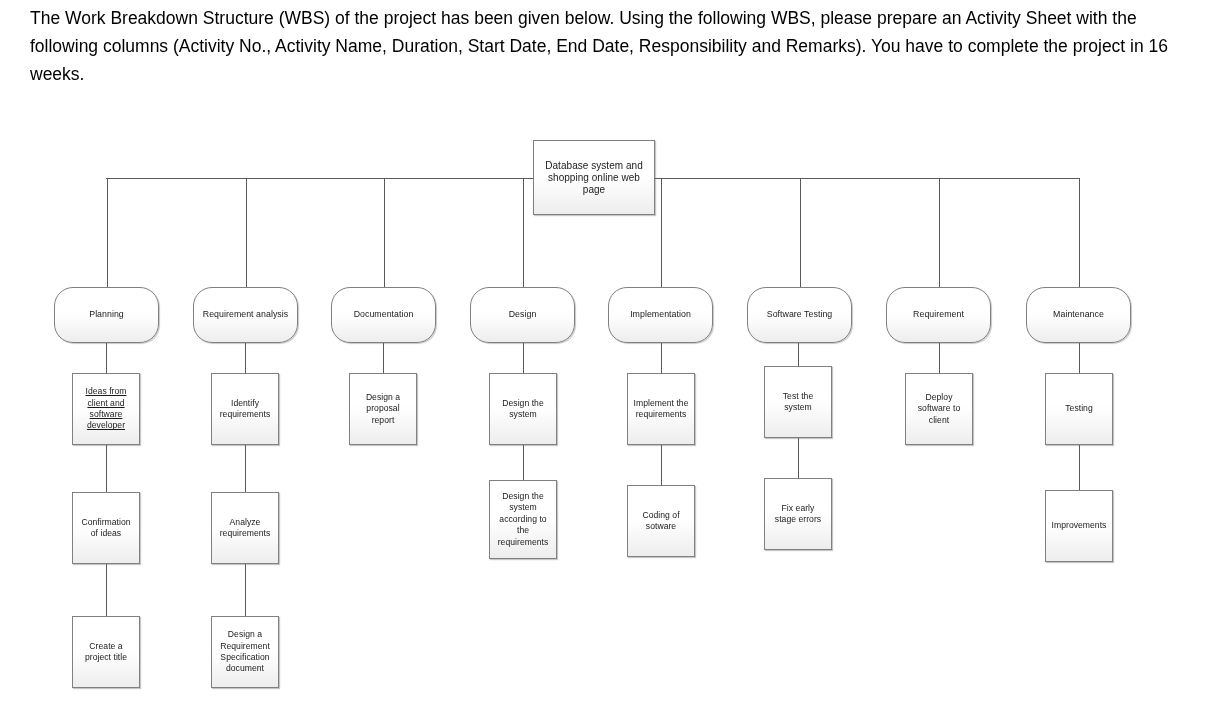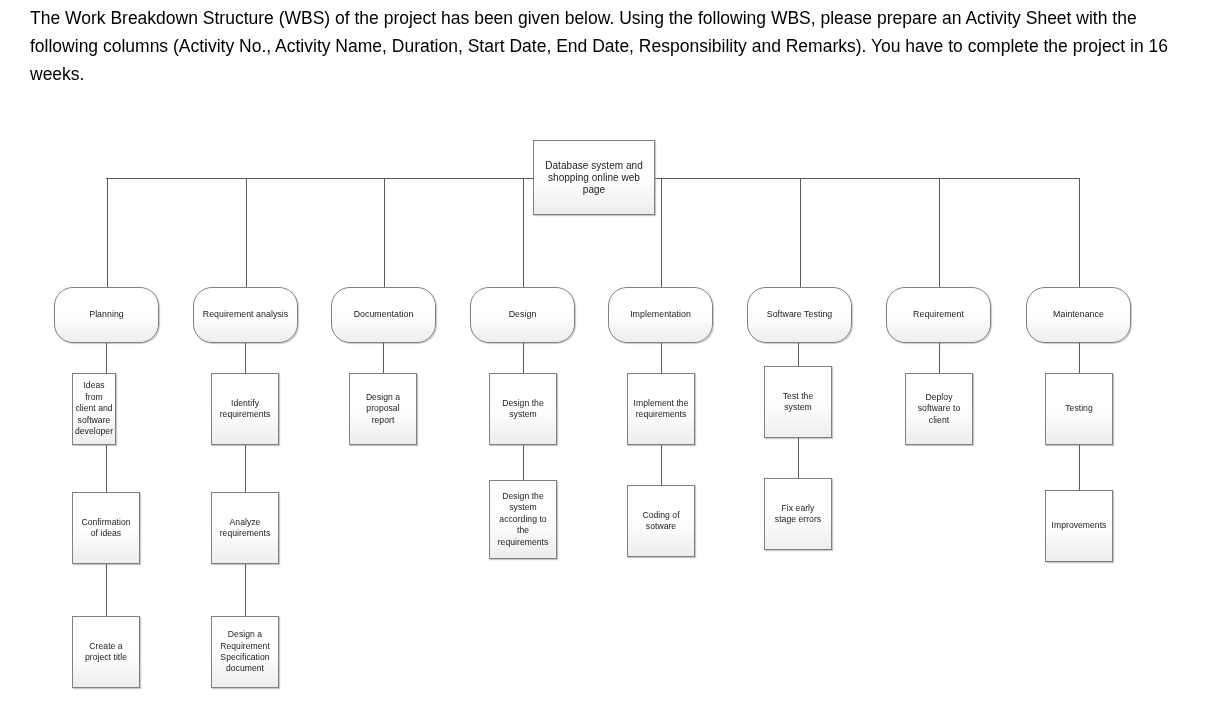--- a/index.html
+++ b/index.html
@@ -80,21 +80,21 @@
 <div id="prompt">The Work Breakdown Structure (WBS) of the project has been given below. Using the following WBS, please prepare an Activity Sheet with the following columns (Activity No., Activity Name, Duration, Start Date, End Date, Responsibility and Remarks). You have to complete the project in 16 weeks.</div>
 
 <div id="wbs-canvas">
     <div class="node root" style="left: 533px; top: 140px; width: 122px; height: 75px;">Database system and
 shopping online web page</div>
     <div class="conn conn-h" style="left: 106px; top: 178px; width: 427px; height: 1px;"></div>
     <div class="conn conn-h" style="left: 655px; top: 178px; width: 424px; height: 1px;"></div>
     <div class="node level2" style="left: 54px; top: 287px; width: 105px; height: 56px;">Planning</div>
     <div class="conn conn-v" style="left: 107px; top: 178px; width: 1px; height: 109px;"></div>
     <div class="conn conn-v" style="left: 106px; top: 343px; width: 1px; height: 30px;"></div>
-    <div class="node level3" style="left: 72px; top: 373px; width: 44px; height: 72px;">Ideas from
+    <div class="node level3" style="left: 72px; top: 373px; width: 68px; height: 72px; text-decoration: underline;">Ideas from
 client and
 software
 developer</div>
     <div class="conn conn-v" style="left: 106px; top: 445px; width: 1px; height: 47px;"></div>
     <div class="node level3" style="left: 72px; top: 492px; width: 68px; height: 72px;">Confirmation
 of ideas</div>
     <div class="conn conn-v" style="left: 106px; top: 564px; width: 1px; height: 52px;"></div>
     <div class="node level3" style="left: 72px; top: 616px; width: 68px; height: 72px;">Create a
 project title</div>
     <div class="node level2" style="left: 193px; top: 287px; width: 105px; height: 56px;">Requirement analysis</div>

